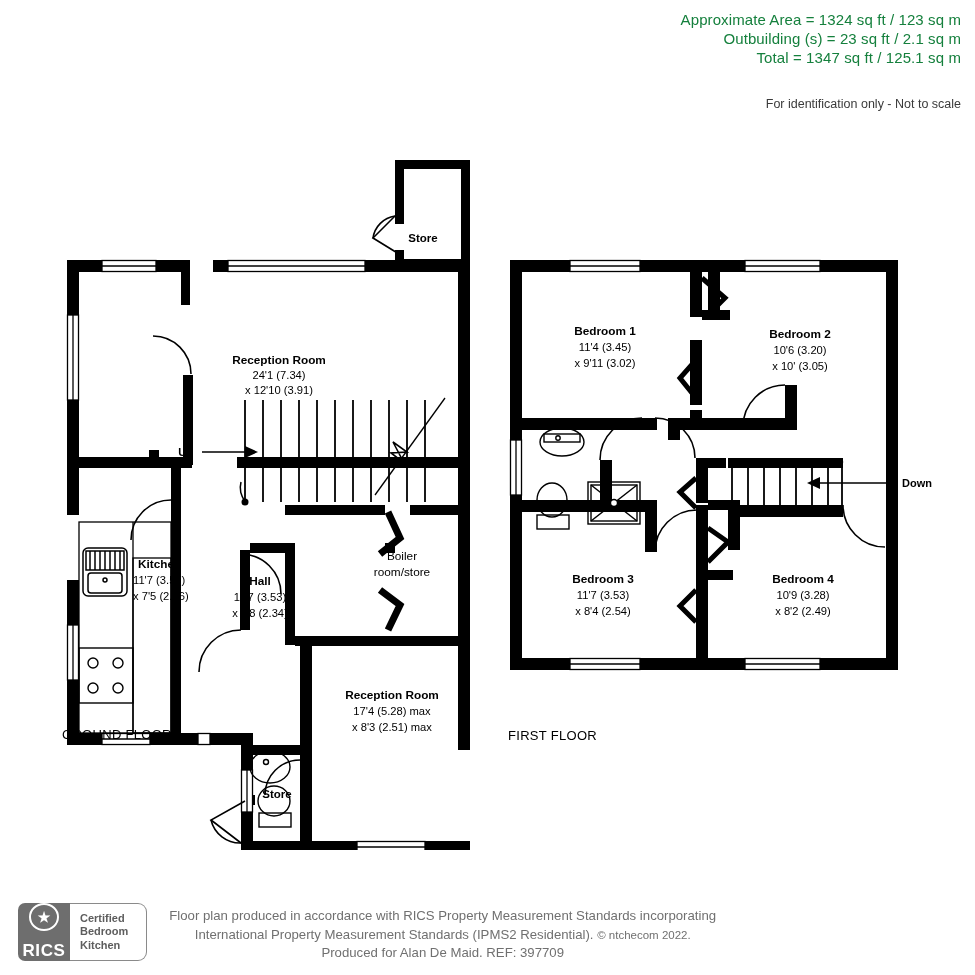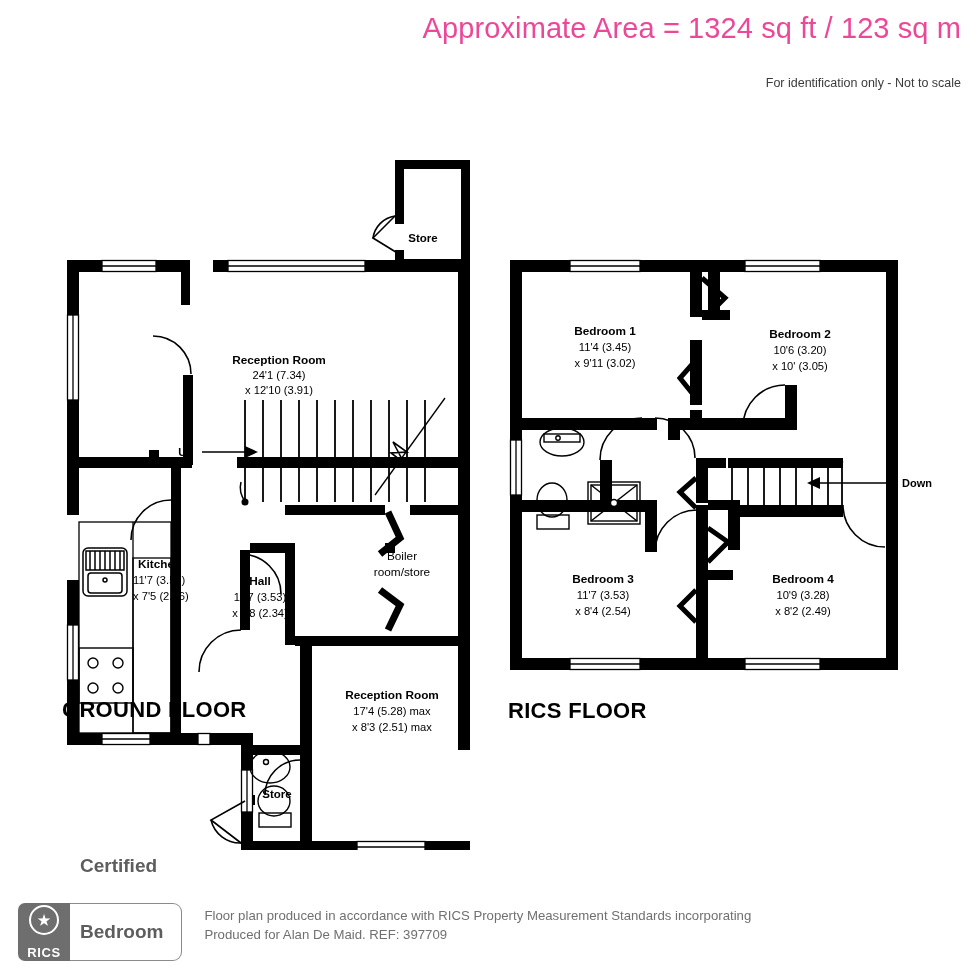--- a/index.html
+++ b/index.html
@@ -12,68 +12,70 @@
     overflow:hidden;
   }
   #page{position:absolute;inset:0;}
 
   
   .header{
     position:absolute; right:14px; top:10px;
     text-align:right;
     line-height:1.28;
   }
-  .header .line{ font-size:29px; color:#ec4899; letter-spacing:0.1px;}
+  .header .line{ font-size:15px; color:#15803d; letter-spacing:0.1px;}
   .header .disclaimer{ font-size:12.5px; color:#3a3a3a; margin-top:28px;}
 
   
   .plan{position:absolute;}
   #ground-plan{left:55px;  top:150px; width:430px; height:700px;}
   #first-plan { left:500px; top:250px; width:440px; height:440px;}
 
   
   .floor-caption{
     position:absolute;
-    font-size:22px; font-weight:bold; letter-spacing:0.3px;
+    font-size:13px; font-weight:normal; letter-spacing:0.3px;margin-top:30px;
   }
   #ground-caption{ left:62px;  top:697px;}
   #first-caption { left:508px; top:698px;}
 
   
   .footer{position:absolute; left:18px; top:903px; display:flex; align-items:flex-start;}
   .rics-badge{display:flex; align-items:stretch; height:58px;}
   .rics-mark{
     width:52px; height:58px; background:#6e6e6e; border-radius:7px 0 0 7px;
     display:flex; flex-direction:column; align-items:center; justify-content:center;
     color:#fff;
   }
   .rics-mark .emblem{
     width:26px;height:26px;border-radius:50%;
     background:#6e6e6e;border:2px solid #ffffff;
     display:flex;align-items:center;justify-content:center;
     font-size:14px;line-height:1;font-weight:bold;
   }
-  .rics-mark .rics-word{font-size:13px;font-weight:bold;letter-spacing:0.6px;margin-top:10px;}
+  .rics-mark .rics-word{font-size:17px;font-weight:bold;letter-spacing:0.6px;margin-top:10px;}
   .rics-text{
     border:1.6px solid #8a8a8a; border-left:none; border-radius:0 9px 9px 0;
     padding:5px 18px 5px 10px; display:flex; flex-direction:column; justify-content:center;
-    color:#5d5d5d; font-size:19px; font-weight:bold; line-height:1.22;gap:43px;
+    color:#5d5d5d; font-size:11px; font-weight:bold; line-height:1.22;
   }
   .footer-text{
-    margin-left:22px; color:#707070; font-size:13.2px; line-height:1.42; padding-top:4px;
+    margin-left:22px; color:#707070; font-size:13.2px; line-height:1.42; padding-top:4px;text-align:center;
   }
   .footer-text .copy{font-size:11.5px;}
 </style>
 </head>
 <body>
 
 <div id="page">
 
   <div class="header">
     <div class="line">Approximate Area = 1324 sq ft / 123 sq m</div>
+    <div class="line">Outbuilding (s) = 23 sq ft / 2.1 sq m</div>
+    <div class="line">Total = 1347 sq ft / 125.1 sq m</div>
     <div class="disclaimer">For identification only - Not to scale</div>
   </div>
 
   <svg class="plan" id="ground-plan" viewBox="0 0 430 700">
     <g fill="#000" stroke="none">
 
       <rect x="340" y="10" width="75" height="9"></rect>
       <rect x="406" y="10" width="9" height="108"></rect>
       <rect x="340" y="10" width="9" height="64"></rect>
       <rect x="340" y="100" width="9" height="18"></rect>
@@ -399,33 +401,37 @@
       <text x="103" y="333" font-size="11.8" font-weight="bold">Bedroom 3</text>
       <text x="103" y="349" font-size="11.2">11'7 (3.53)</text>
       <text x="103" y="365" font-size="11.2">x 8'4 (2.54)</text>
 
       <text x="303" y="333" font-size="11.8" font-weight="bold">Bedroom 4</text>
       <text x="303" y="349" font-size="11.2">10'9 (3.28)</text>
       <text x="303" y="365" font-size="11.2">x 8'2 (2.49)</text>
     </g>
   </svg>
 
-  <div class="floor-caption" id="first-caption">RICS FLOOR</div>
+  <div class="floor-caption" id="first-caption">FIRST FLOOR</div>
 
   <div class="footer">
     <div class="rics-badge">
       <div class="rics-mark">
         <div class="emblem">★</div>
         <div class="rics-word">RICS</div>
       </div>
       <div class="rics-text">
         <span>Certified</span>
         <span>Bedroom</span>
         <span>Kitchen</span>
       </div>
     </div>
     <div class="footer-text">
       <div>Floor plan produced in accordance with RICS Property Measurement Standards incorporating</div>
+      <div>
+        <span>International Property Measurement Standards (IPMS2 Residential).</span>
+        <span class="copy">© ntchecom 2022.</span>
+      </div>
       <div>Produced for Alan De Maid.   REF: 397709</div>
     </div>
   </div>
 
 </div>
 
 </body></html>

